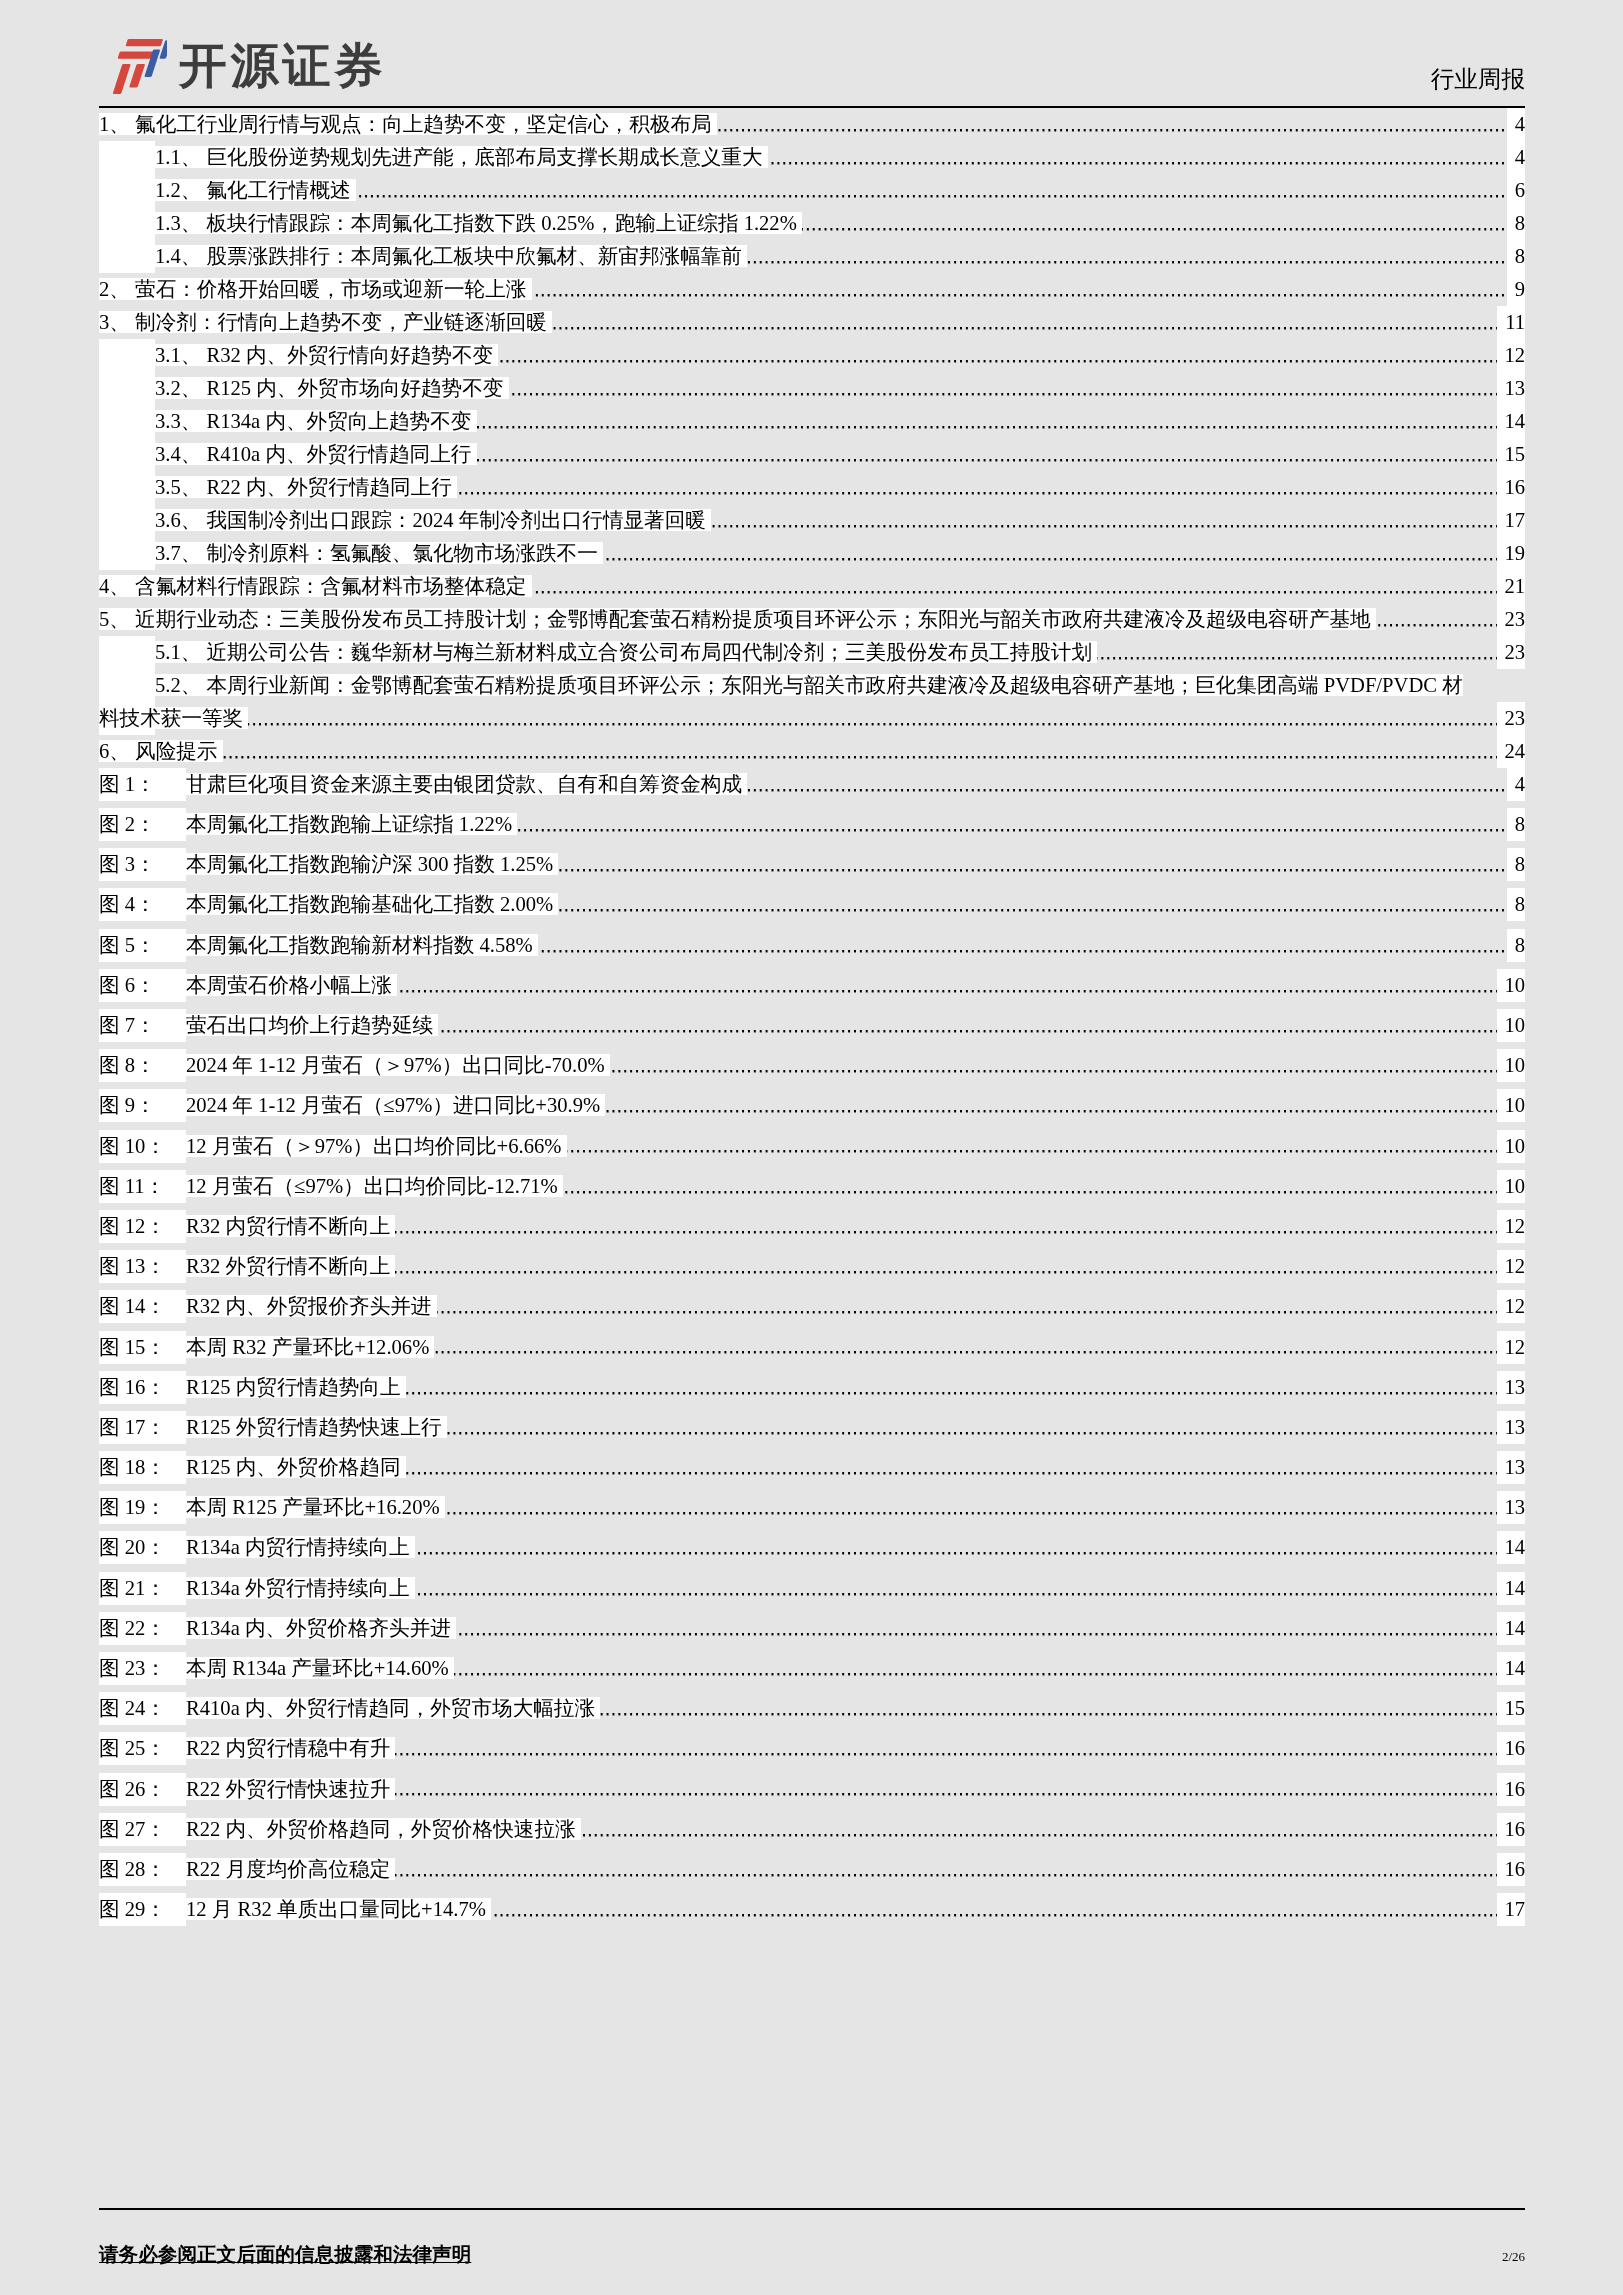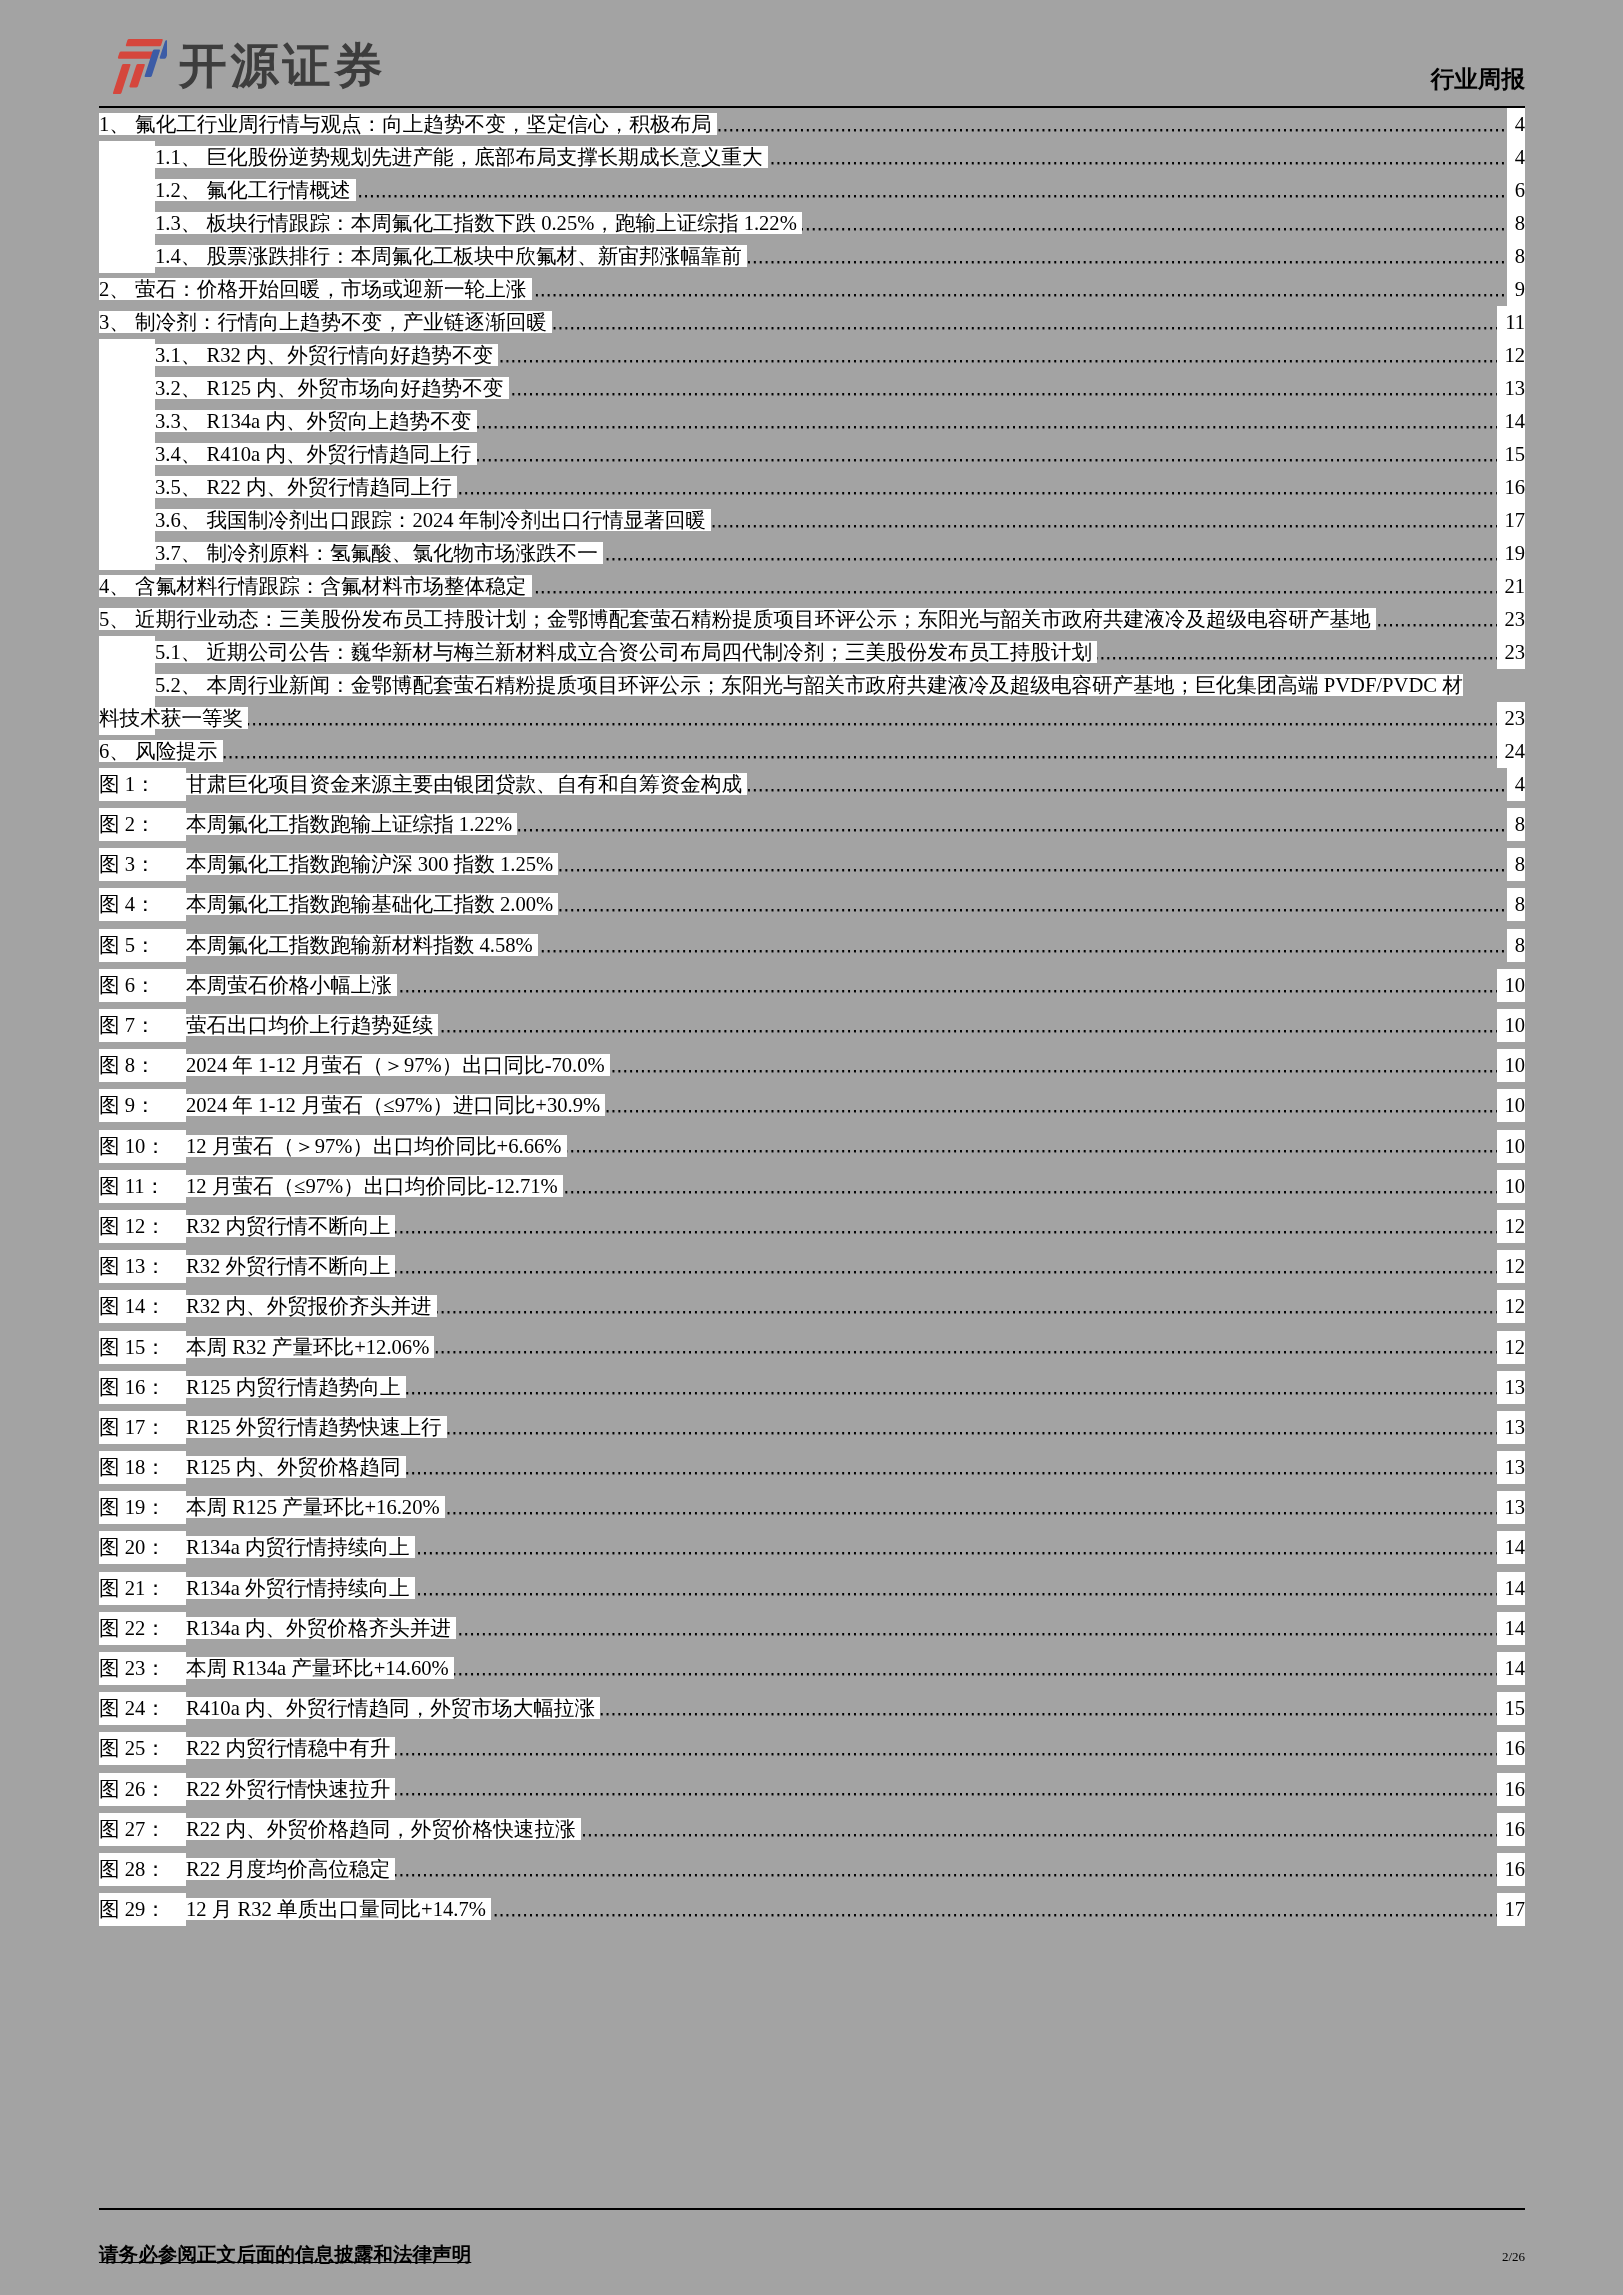--- a/index.html
+++ b/index.html
@@ -6,21 +6,21 @@
   html, body { background:#ffffff; }
   body { font-family:"Liberation Serif", serif; color:#000; }
 
   .page {
     width:1623px;
     min-height:2295px;
     margin:0 auto;
     padding:34px 98px 27.5px 99px;
     display:flex;
     flex-direction:column;
-    background:#a3a3a3;
+    background:#e5e5e5;
   }
 
   
   .header {
     display:flex;
     justify-content:space-between;
     align-items:flex-end;
     padding-bottom:7.9px;
     border-bottom:2.6px solid #000;
   }
@@ -28,21 +28,21 @@
   .logo-mark { display:block; }
   .brand-name {
     font-family:"Liberation Sans", sans-serif;
     font-size:48px;
     font-weight:bold;
     color:#3d3d3d;
     letter-spacing:3.9px;
   }
   .report-type {
     font-size:23.6px;
-    font-weight:bold;
+    font-weight:normal;
     padding-bottom:2.6px;
   }
 
   
   .section-title {
     text-align:center;
     font-size:30px;
     font-weight:bold;
     color:#1f3a9b;
     margin:23.6px 0 18.3px 0;

